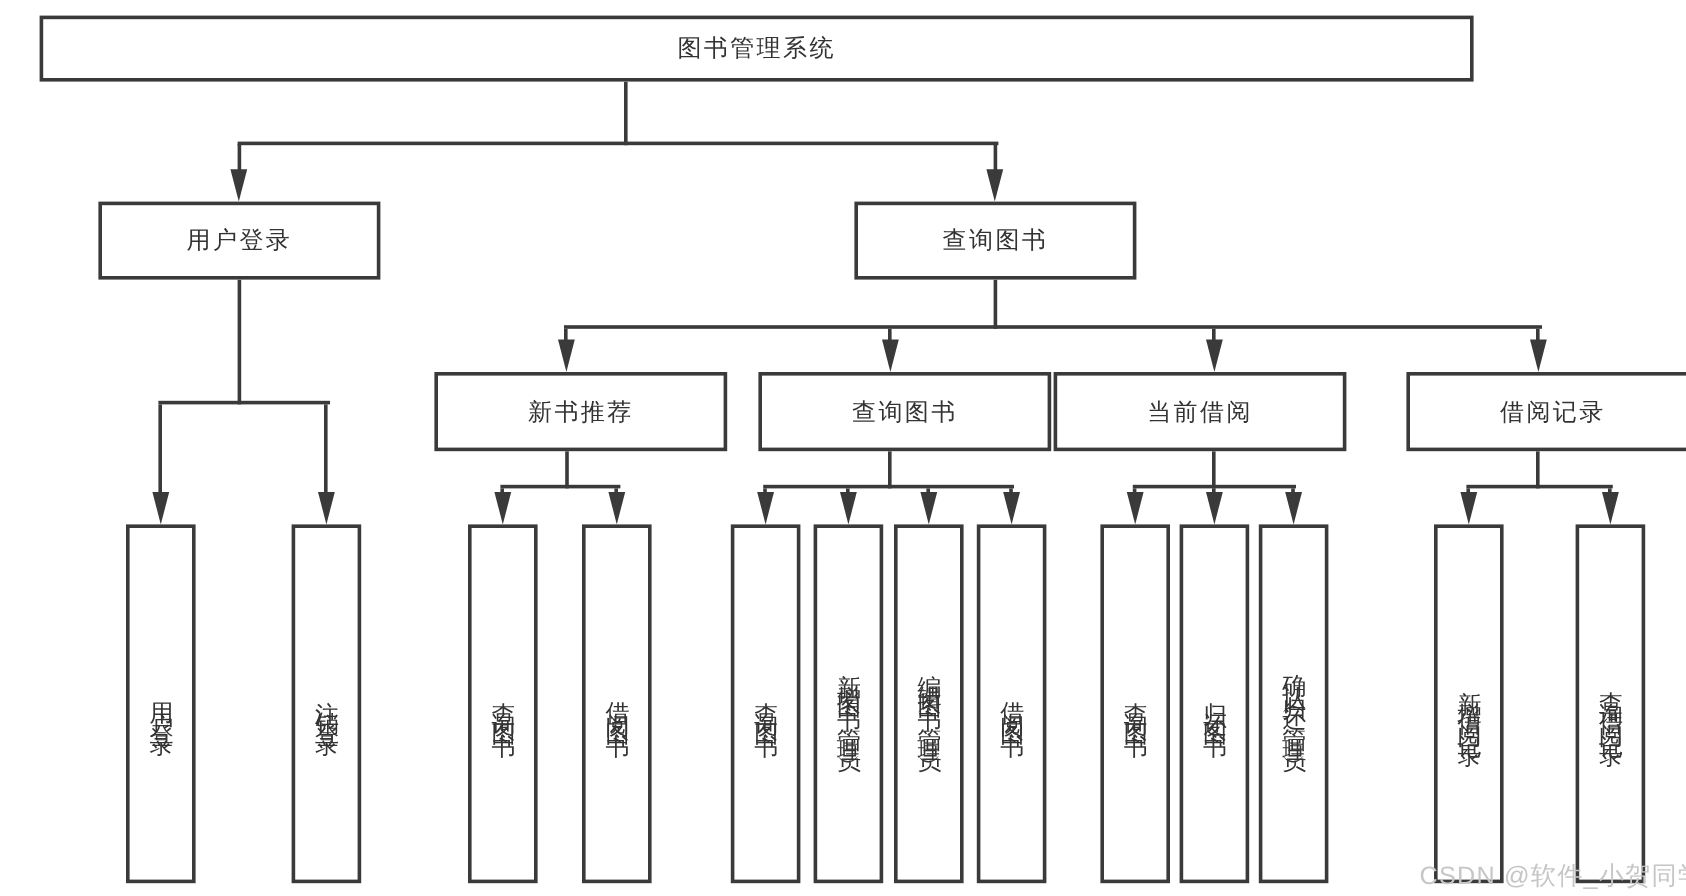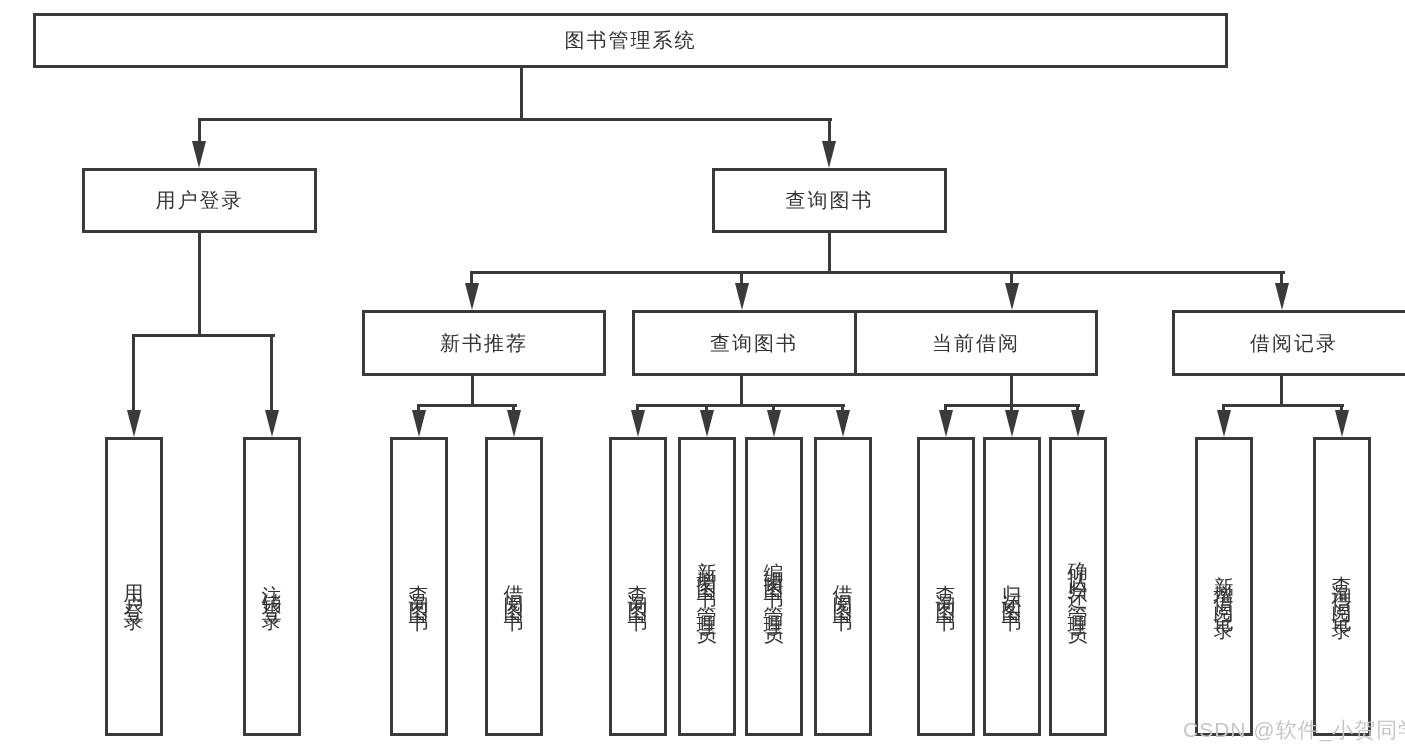--- a/index.html
+++ b/index.html
@@ -104,21 +104,21 @@
   <div class="arrow" style="left:1005px; top:283px;"></div>
   <div class="vline" style="left:1280px; top:274px; height:11px;"></div>
   <div class="arrow" style="left:1275px; top:283px;"></div>
 
   <div class="box l3-box" style="left:362px;">
     <span>新书推荐</span>
   </div>
   <div class="box l3-box" style="left:632px;">
     <span>查询图书</span>
   </div>
-  <div class="box l3-box" style="left:854px;">
+  <div class="box l3-box" style="left:878px;">
     <span>当前借阅</span>
   </div>
   <div class="box l3-box" style="left:1172px;">
     <span>借阅记录</span>
   </div>
 
   <div class="vline" style="left:471px; top:376px; height:31px;"></div>
   <div class="hline" style="left:417px; top:404px; width:100px;"></div>
   <div class="vline" style="left:417px; top:407px; height:6px;"></div>
   <div class="arrow" style="left:412px; top:410px;"></div>

